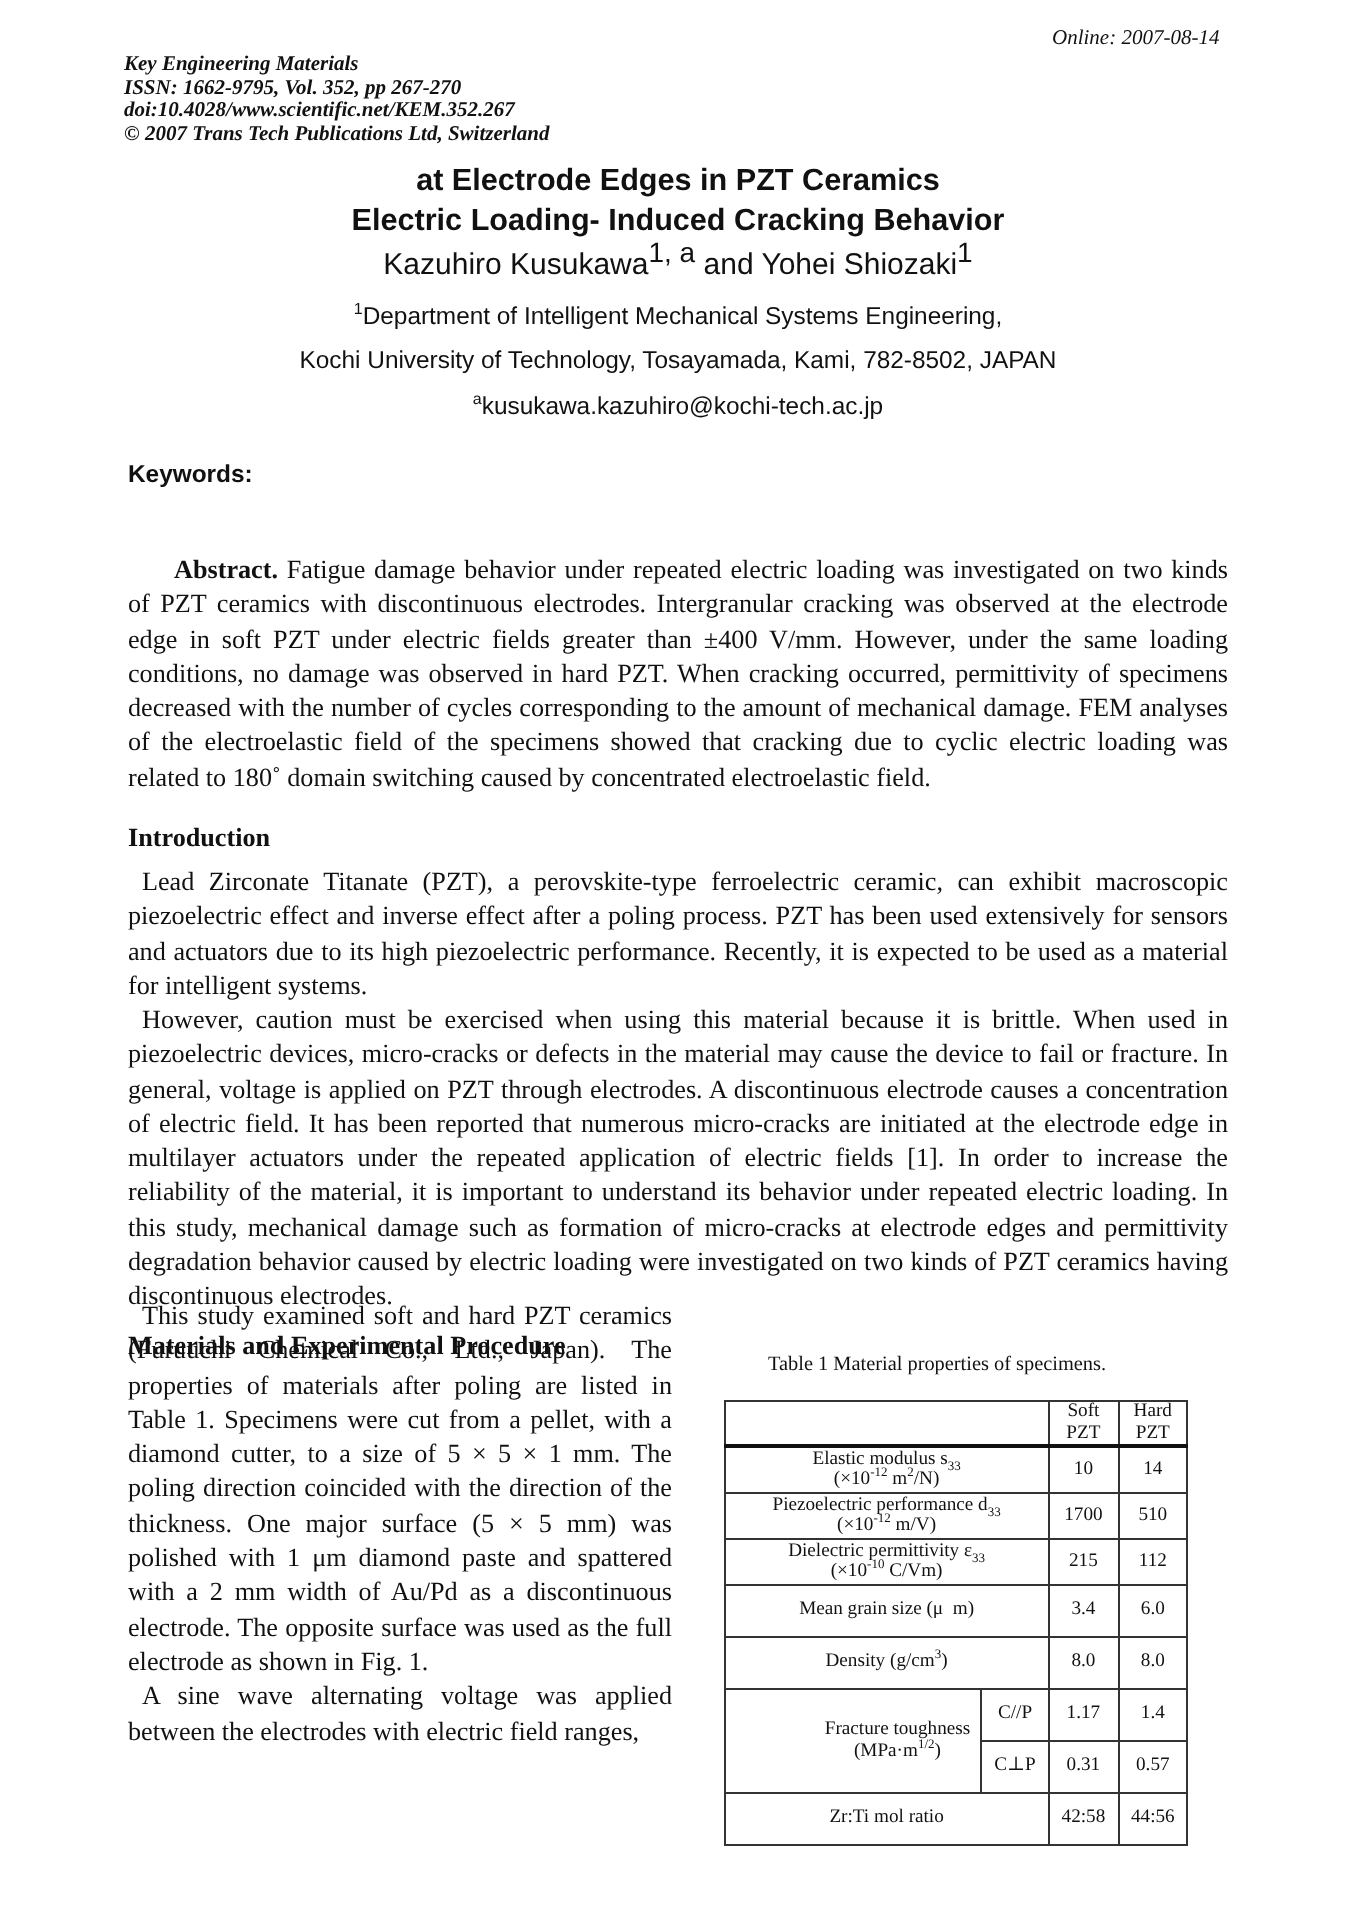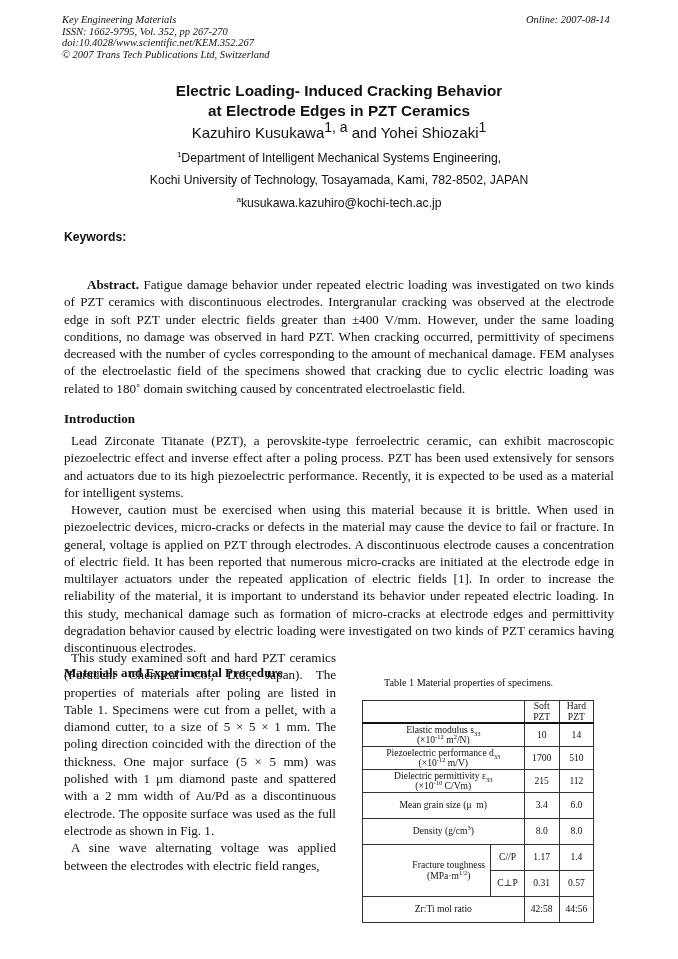--- a/index.html
+++ b/index.html
@@ -1,21 +1,21 @@
 <!DOCTYPE html>
 <html><head>
 <meta charset="utf-8">
 <style>
   html, body { margin: 0; padding: 0; background: #ffffff; }
   body { width: 678px; height: 959px; position: relative; overflow: hidden; color: #111; }
   .serif { font-family: "Liberation Serif", "DejaVu Serif", serif; }
   .sans { font-family: "Liberation Sans", "DejaVu Sans", sans-serif; }
   .abs { position: absolute; }
 
-  #header-left { left: 62px; top: 14px; font-size: 10.5px; line-height: 11.5px; font-style: italic; }
+  #header-left { left: 62px; top: 27px; font-size: 10.5px; line-height: 11.5px; font-style: italic; font-weight: bold; }
   #header-left div { white-space: nowrap; }
   #header-right { left: 526px; top: 14px; font-size: 10.5px; font-style: italic; white-space: nowrap; }
 
   #title { left: 0; width: 678px; top: 81px; text-align: center; font-weight: bold; font-size: 15.3px; line-height: 20px; }
   #authors { left: 0; width: 678px; top: 124px; text-align: center; font-size: 15px; line-height: 18px; }
   #authors sup { font-size: 14px; vertical-align: 6px; line-height: 0; }
   .affil { left: 0; width: 678px; text-align: center; font-size: 12.2px; line-height: 14px; }
   .affil sup { font-size: 8px; vertical-align: 5px; line-height: 0; }
 
   #keywords { left: 64px; top: 229px; width: 552px; font-size: 12.2px; line-height: 16px; }
@@ -53,22 +53,22 @@
 
 <div id="header-left" class="abs serif">
   <div>Key Engineering Materials</div>
   <div>ISSN: 1662-9795, Vol. 352, pp 267-270</div>
   <div>doi:10.4028/www.scientific.net/KEM.352.267</div>
   <div>© 2007 Trans Tech Publications Ltd, Switzerland</div>
 </div>
 <div id="header-right" class="abs serif">Online: 2007-08-14</div>
 
 <div id="title" class="abs sans">
+  <div>at Electrode Edges in PZT Ceramics</div>
   <div>Electric Loading- Induced Cracking Behavior</div>
-  <div>at Electrode Edges in PZT Ceramics</div>
 </div>
 
 <div id="authors" class="abs sans">
   <span>Kazuhiro Kusukawa</span><sup>1, a</sup><span style="white-space:pre"> and </span><span>Yohei Shiozaki</span><sup>1</sup>
 </div>
 
 <div class="abs affil sans" style="top:151px">
   <sup>1</sup><span>Department of Intelligent Mechanical Systems Engineering,</span>
 </div>
 <div class="abs affil sans" style="top:173px">Kochi University of Technology, Tosayamada, Kami, 782-8502, JAPAN</div>

